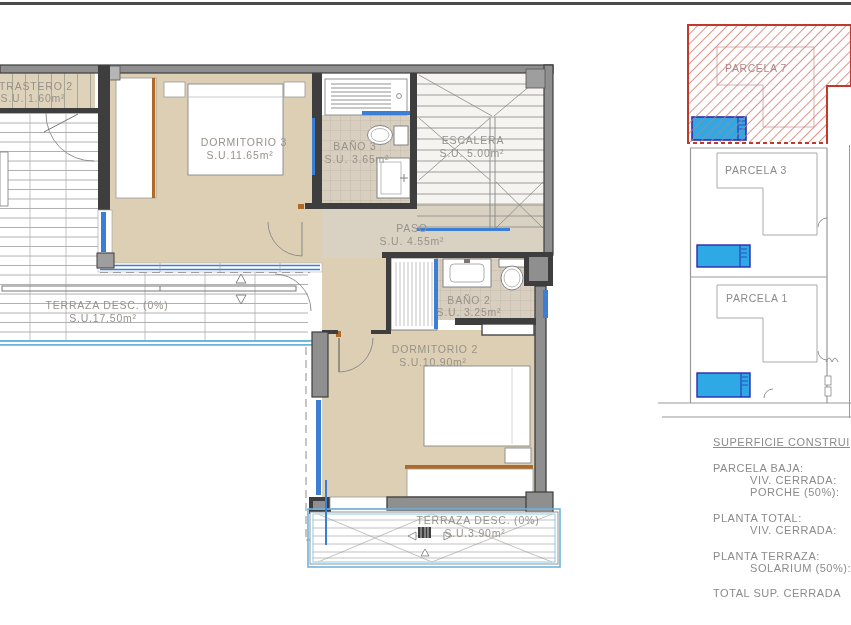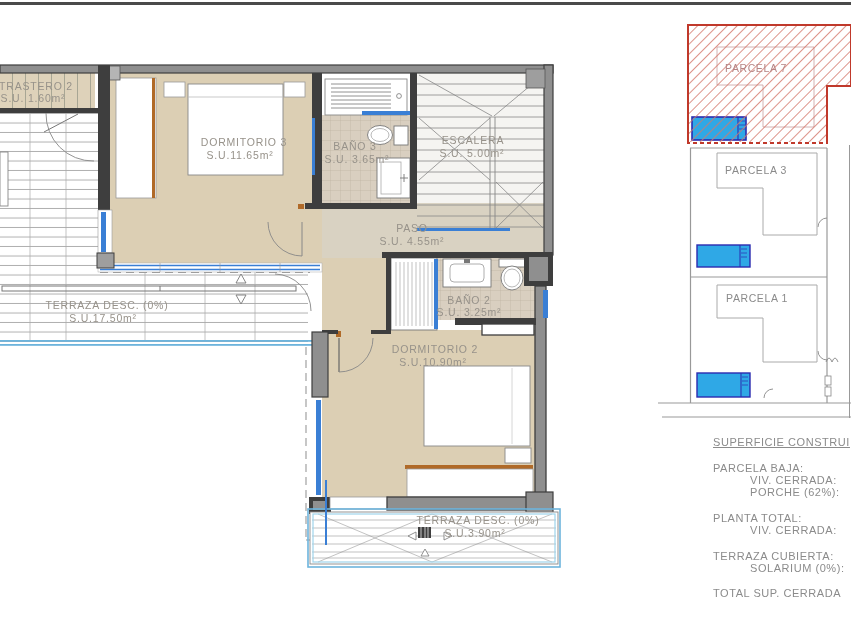--- a/index.html
+++ b/index.html
@@ -323,20 +323,20 @@
         <text x="757" y="302" class="parcel">PARCELA 1</text>
       </g>
     </g>
   </svg>
 
   
   <div class="summary">
     <span class="sum-title">SUPERFICIE CONSTRUI</span>
     <span class="s1h">PARCELA BAJA:</span>
     <span class="s1a">VIV. CERRADA:</span>
-    <span class="s1b">PORCHE (62%):</span>
+    <span class="s1b">PORCHE (50%):</span>
     <span class="s2h">PLANTA TOTAL:</span>
     <span class="s2a">VIV. CERRADA:</span>
-    <span class="s3h">TERRAZA CUBIERTA:</span>
-    <span class="s3a">SOLARIUM (0%):</span>
+    <span class="s3h">PLANTA TERRAZA:</span>
+    <span class="s3a">SOLARIUM (50%):</span>
     <span class="sum-total">TOTAL SUP. CERRADA</span>
   </div>
 </div>
 
 </body></html>

